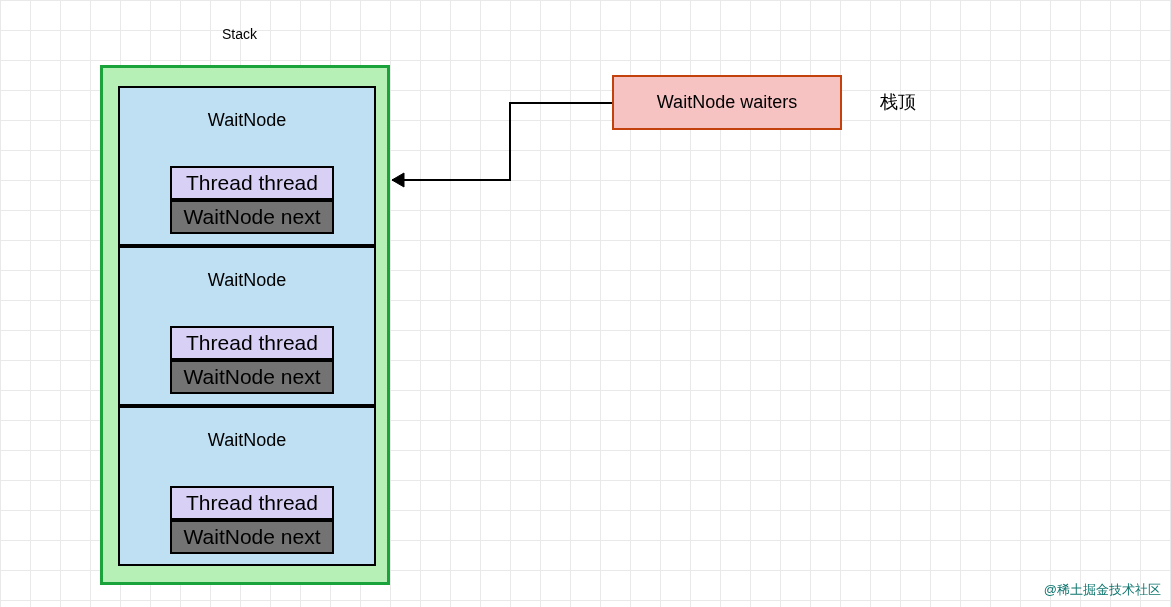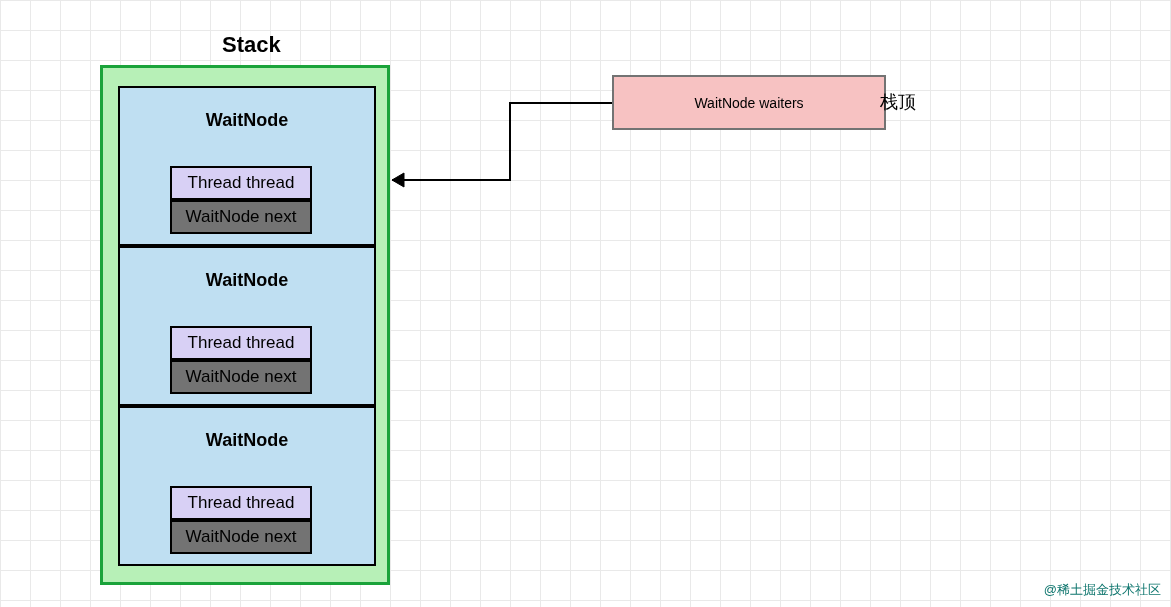--- a/index.html
+++ b/index.html
@@ -12,22 +12,22 @@
     background-color: #fff;
     background-image:
       linear-gradient(#e9e9e9 1px, transparent 1px),
       linear-gradient(90deg, #e9e9e9 1px, transparent 1px);
     background-size: 30px 30px;
     background-position: 0 0;
     overflow: hidden;
   }
   .abs { position: absolute; }
   .stack-label {
-    left: 222px; top: 32px;
-    font-size: 22px; color: #000; font-weight: bold;
+    left: 222px; top: 26px;
+    font-size: 14px; color: #000;
   }
   .stack-outer {
     left: 100px; top: 65px;
     width: 290px; height: 520px;
     border: 3px solid #1aa33a;
     background: #b7f0b7;
   }
   .waitnode {
     position: absolute;
     left: 15px;
@@ -35,38 +35,38 @@
     border: 2px solid #000;
     background: #bfdff2;
   }
   .wn1 { top: 18px; }
   .wn2 { top: 178px; }
   .wn3 { top: 338px; }
   .wn-title {
     position: absolute;
     left: 0; right: 0; top: 22px;
     text-align: center;
-    font-size: 18px; color: #000; font-weight: bold;
+    font-size: 18px; color: #000;
   }
   .field {
     position: absolute;
-    left: 50px; width: 142px; height: 34px;
+    left: 50px; width: 164px; height: 34px;
     border: 2px solid #000;
     display: flex; align-items: center; justify-content: center;
-    font-size: 17px; color: #000;
+    font-size: 21px; color: #000;
   }
   .field-thread { top: 78px; background: #d8d0f5; }
   .field-next   { top: 112px; background: #737373; }
   .waiters-box {
     left: 612px; top: 75px;
-    width: 274px; height: 55px;
-    border: 2px solid #737373;
+    width: 230px; height: 55px;
+    border: 2px solid #c2410c;
     background: #f7c2c2;
     display: flex; align-items: center; justify-content: center;
-    font-size: 14px; color: #000;
+    font-size: 18px; color: #000;
   }
   .stack-top-label {
     left: 880px; top: 90px;
     font-size: 18px; color: #000; text-align: center;
   }
   .arrow-svg {
     left: 390px; top: 100px;
     width: 222px; height: 90px;
     pointer-events: none;
   }

